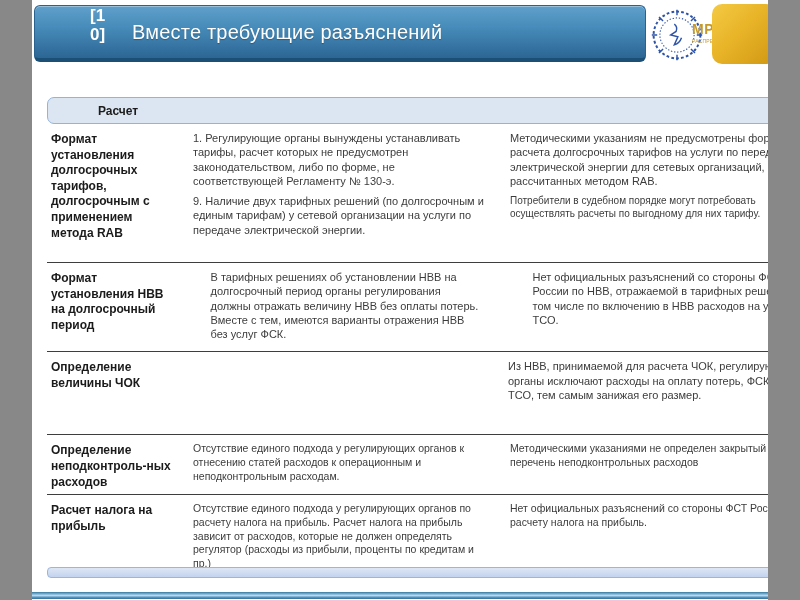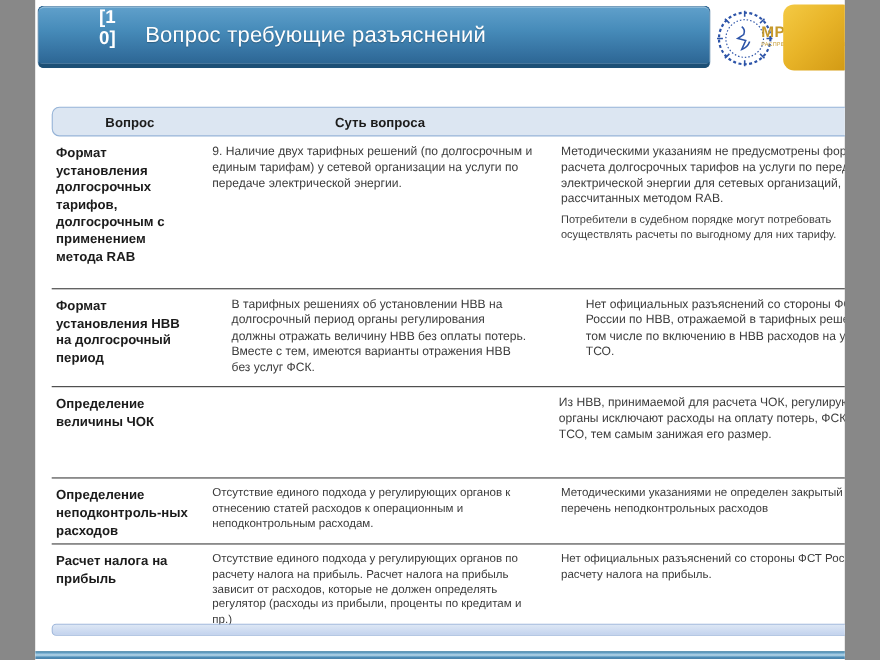--- a/index.html
+++ b/index.html
@@ -82,21 +82,21 @@
     background:linear-gradient(#35799f 0%, #7fb3d4 30%, #b9d8e9 50%, #5896bf 75%, #2f6f9c 100%);
   }
 </style>
 </head>
 <body>
 
 <div class="slide">
 
   <div class="header-bar"></div>
   <div class="slide-number">[10]</div>
-  <div class="slide-title">Вопрос требующие разъяснений</div>
+  <div class="slide-title">Вместе требующие разъяснений</div>
 
   <div class="logo">
     <svg class="emblem" width="54" height="56" viewBox="0 0 60 60">
       <circle cx="30" cy="30" r="26" fill="none" stroke="#2d54a8" stroke-width="2.2" stroke-dasharray="3 2.5"></circle>
       <circle cx="30" cy="30" r="19" fill="none" stroke="#2d54a8" stroke-width="1.2" stroke-dasharray="1.5 2"></circle>
       <path d="M30 2 L30 8 M30 52 L30 58 M2 30 L8 30 M52 30 L58 30 M10 10 L14.5 14.5 M45.5 45.5 L50 50 M50 10 L45.5 14.5 M14.5 45.5 L10 50" stroke="#2d54a8" stroke-width="1.6"></path>
       <path d="M27 18 q4 3 2 8 l-6 4 l8 2 l-4 9 q6 -2 8 -8" fill="none" stroke="#2d54a8" stroke-width="1.6"></path>
     </svg>
     <div class="logo-text">
       <div class="brand-row">
@@ -106,27 +106,27 @@
           <div>ПРИВОЛЖЬЯ</div>
         </span>
       </div>
       <div class="tagline">РАСПРЕДЕЛИТЕЛЬНЫЕ ЭЛЕКТРИЧЕСКИЕ СЕТИ</div>
     </div>
   </div>
   <div class="gold-tab"></div>
 
   <div class="table">
     <div class="t-head">
-      <div class="hcell h-q">Вопрос</div>
-      <div class="hcell h-e">Суть вопроса</div>
+      <div class="hcell h-q">Расчет</div>
     </div>
     <div class="t-body">
         <div class="t-row">
           <div class="cell col-q">Формат установления долгосрочных тарифов, долгосрочным с применением метода RAB</div>
           <div class="cell col-e">
+            <p>1. Регулирующие органы вынуждены устанавливать тарифы, расчет которых не предусмотрен законодательством, либо по форме, не соответствующей Регламенту № 130-э.</p>
             <p>9. Наличие двух тарифных решений (по долгосрочным и единым тарифам) у сетевой организации на услуги по передаче электрической энергии.</p>
           </div>
           <div class="cell col-c">
             <p>Методическими указаниям не предусмотрены формулы расчета долгосрочных тарифов на услуги по передаче электрической энергии для сетевых организаций, рассчитанных методом RAB.</p>
             <p class="small">Потребители в судебном порядке могут потребовать осуществлять расчеты по выгодному для них тарифу.</p>
           </div>
         </div>
         <div class="t-row">
           <div class="cell col-q">Формат установления НВВ на долгосрочный период</div>
           <div class="cell col-e">

